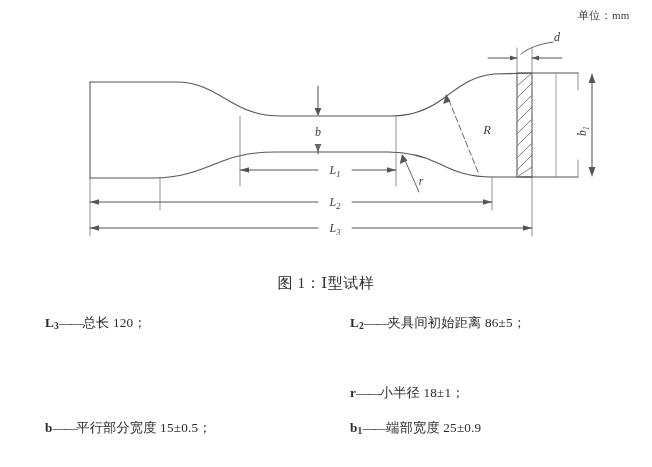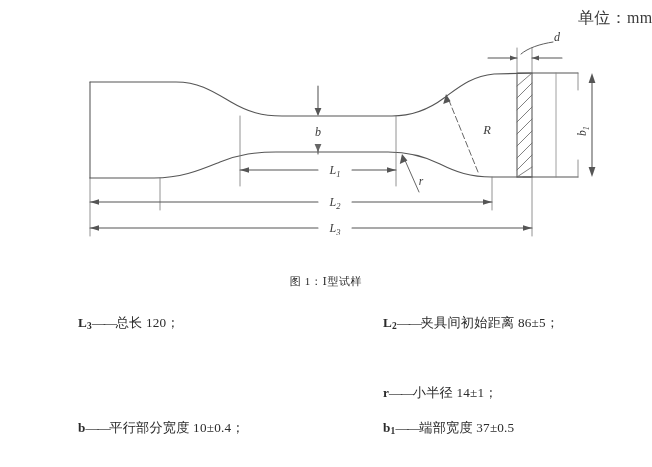--- a/index.html
+++ b/index.html
@@ -12,21 +12,21 @@
     height: 467px;
     position: relative;
     overflow: hidden;
     font-family: "Liberation Serif", "DejaVu Serif", serif;
     color: #2b2b2b;
   }
   #unit-label {
     position: absolute;
     left: 578px;
     top: 8px;
-    font-size: 16px;
+    font-size: 11px;
     letter-spacing: 0.3px;
     color: #3a3a3a;
     white-space: nowrap;
   }
   #figure-area {
     position: absolute;
     left: 0;
     top: 0;
     width: 652px;
     height: 265px;
@@ -35,30 +35,29 @@
     position: absolute;
     left: 0;
     top: 0;
   }
   #figure-caption {
     position: absolute;
     left: 0;
     top: 274px;
     width: 652px;
     text-align: center;
-    font-size: 11px;
+    font-size: 15px;
     letter-spacing: 0.6px;
     color: #2b2b2b;
   }
   #legend-block {
     position: absolute;
     left: 0;
     top: 310px;
     width: 530px;
-    padding-left: 33px;
   }
   .legend-row {
     position: relative;
     height: 35px;
   }
   .legend-cell {
     position: absolute;
     font-size: 13.2px;
     letter-spacing: 0.2px;
     white-space: nowrap;
@@ -250,26 +249,26 @@
     <div class="legend-cell col-right">
       <span class="sym"><span>L</span><sub>2</sub></span><span class="dash">——</span><span>夹具间初始距离 86±5；</span>
     </div>
   </div>
 
   <div class="legend-row">
   </div>
 
   <div class="legend-row">
     <div class="legend-cell col-right">
-      <span class="sym"><span>r</span><sub></sub></span><span class="dash">——</span><span>小半径 14±1；</span>
+      <span class="sym"><span>r</span><sub></sub></span><span class="dash">——</span><span>小半径 18±1；</span>
     </div>
   </div>
 
   <div class="legend-row">
     <div class="legend-cell col-left">
-      <span class="sym"><span>b</span><sub></sub></span><span class="dash">——</span><span>平行部分宽度 10±0.4；</span>
+      <span class="sym"><span>b</span><sub></sub></span><span class="dash">——</span><span>平行部分宽度 15±0.5；</span>
     </div>
     <div class="legend-cell col-right">
-      <span class="sym"><span>b</span><sub>1</sub></span><span class="dash">——</span><span>端部宽度 37±0.5</span>
+      <span class="sym"><span>b</span><sub>1</sub></span><span class="dash">——</span><span>端部宽度 25±0.9</span>
     </div>
   </div>
 
 </div>
 
 </body></html>

